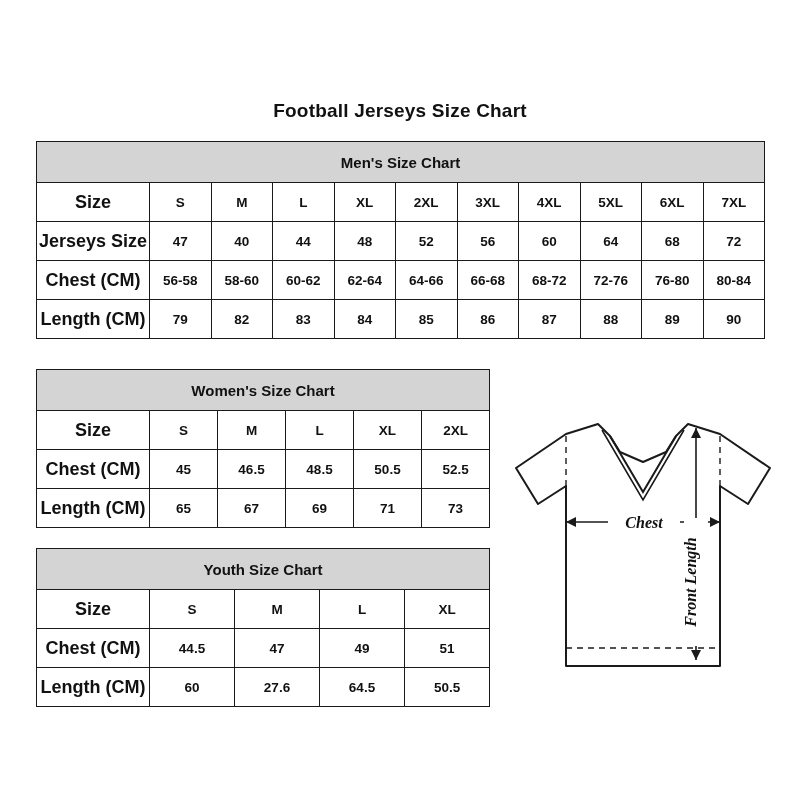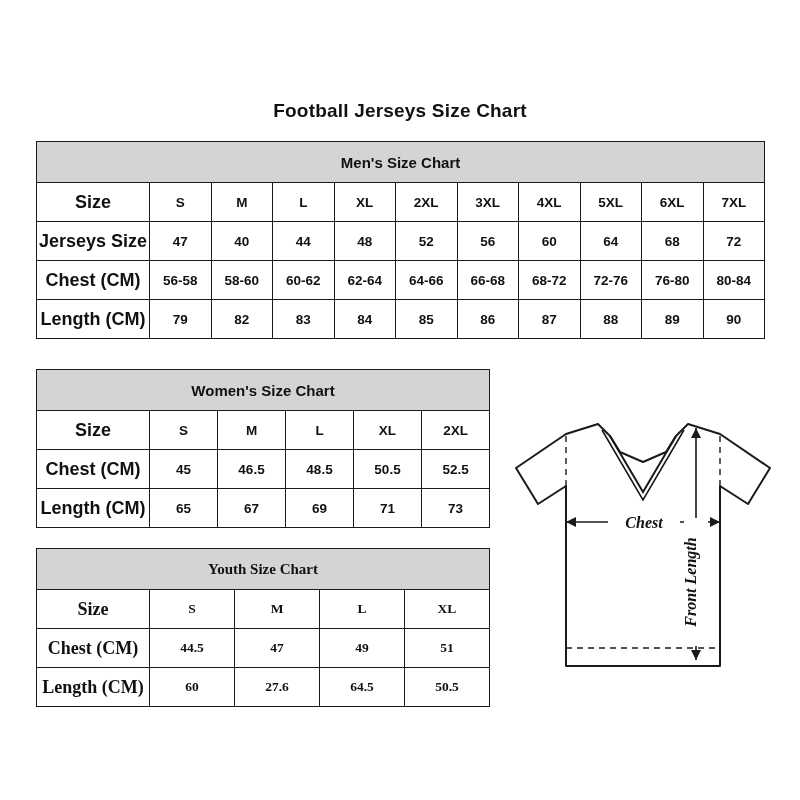--- a/index.html
+++ b/index.html
@@ -75,21 +75,20 @@
   }
   #womens-table col.label { width: 113px; }
   #womens-table col.data  { width: 68px; }
 
   
   #youth-table {
     position: absolute;
     left: 36px;
     top: 548px;
     width: 454px;
-    font-family: Liberation Serif, serif;
   }
   #youth-table col.label { width: 113px; }
   #youth-table col.data  { width: 85px; }
 
   
   #shirt-diagram {
     position: absolute;
     left: 498px;
     top: 400px;
     width: 290px;

